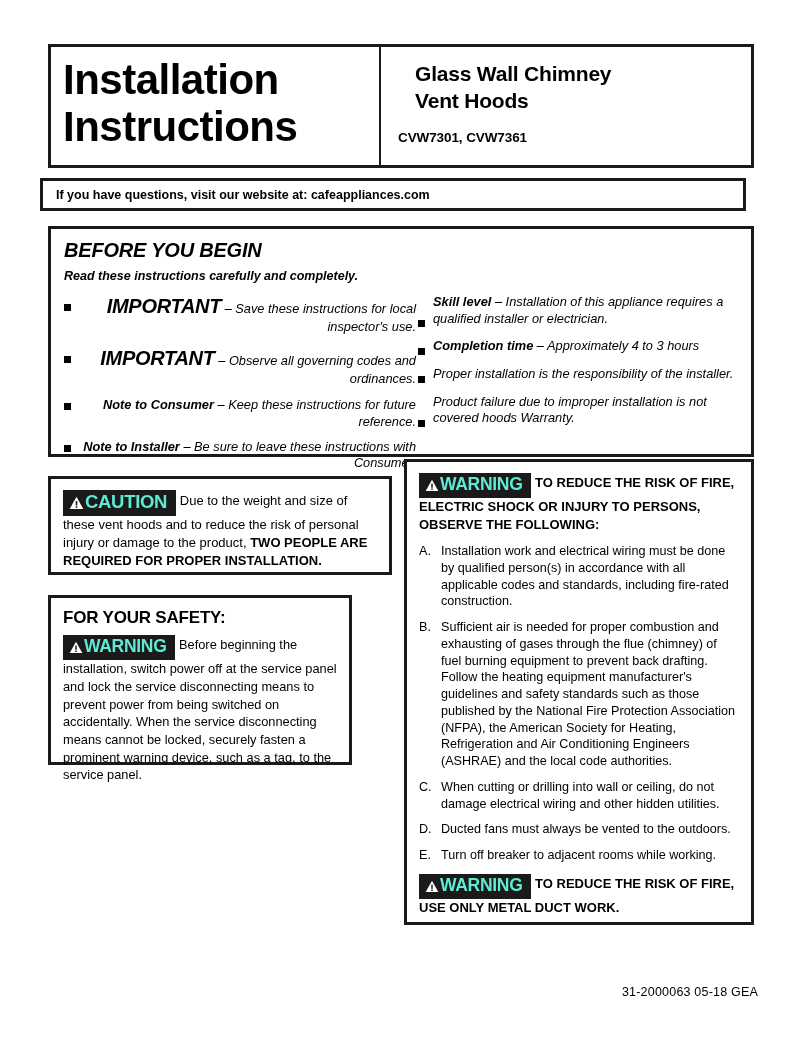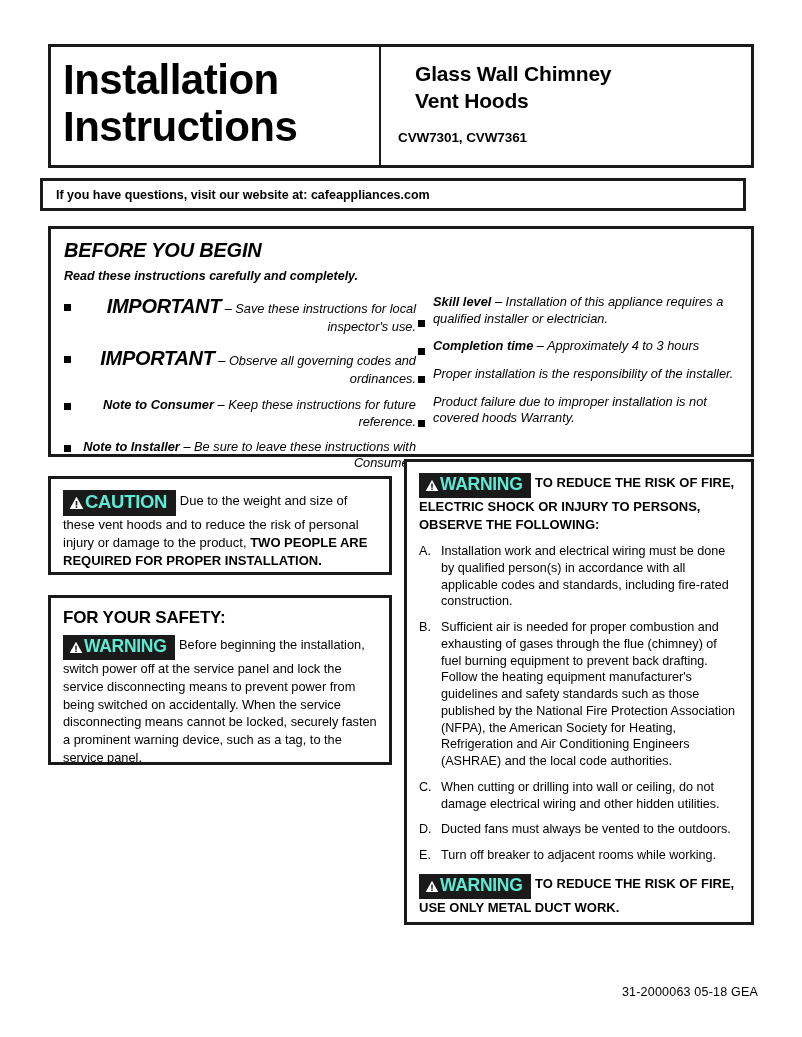--- a/index.html
+++ b/index.html
@@ -130,21 +130,21 @@
 
   #begin-left .bullet-row.big { margin-bottom: 10px; }
   #begin-right .bullet-row { margin-bottom: 11px; line-height: 1.3; align-items: flex-end; }
 
   
   #caution-box {
     left: 48px; top: 476px; width: 344px; height: 99px;
     padding: 11px 10px 0 12px;
   }
   #safety-box {
-    left: 48px; top: 595px; width: 344px; height: 170px;
+    left: 48px; top: 595px; width: 304px; height: 170px;
     padding: 10px 10px 0 12px;
   }
   #safety-title {
     font-size: 17px;
     font-weight: bold;
     margin-bottom: 7px;
     letter-spacing: -0.2px;
   }
   #warn-box {
     left: 404px; top: 459px; width: 350px; height: 466px;

